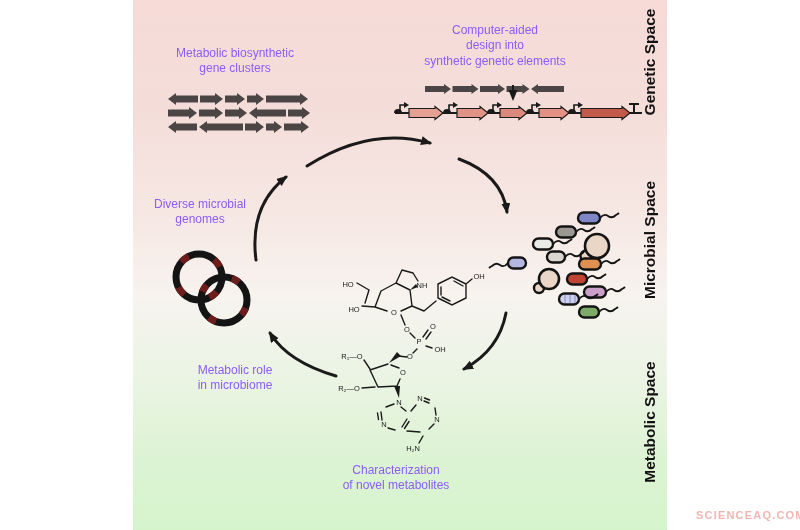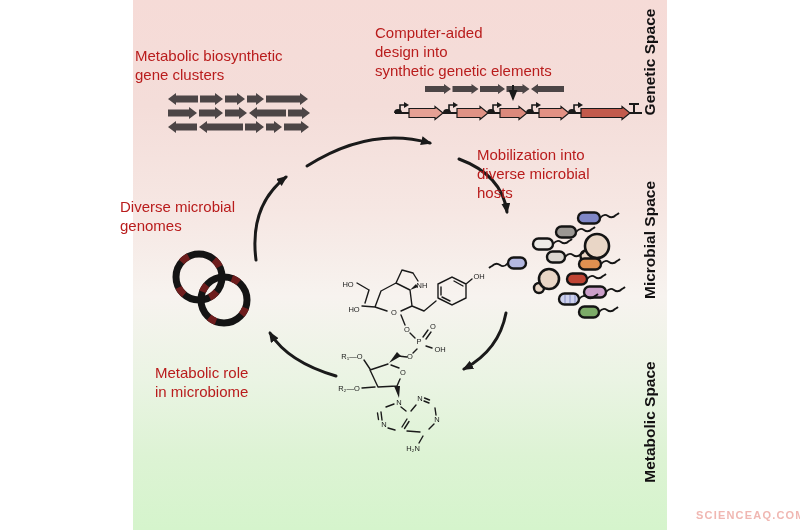--- a/index.html
+++ b/index.html
@@ -1,20 +1,20 @@
 <!DOCTYPE html>
 <html><head>
 <meta charset="utf-8">
 <style>
   html,body{margin:0;padding:0;background:#ffffff;}
   .fig{position:relative;width:800px;height:530px;font-family:"Liberation Sans",sans-serif;overflow:hidden;background:#ffffff;}
   .panel{position:absolute;left:133px;top:0;width:534px;height:530px;
     background:linear-gradient(180deg,#f6dbd7 0%,#f4ddd9 20%,#f6e7e3 40%,#f7f3ef 56%,#eaf4e3 72%,#ddf3d4 86%,#d5f4cc 100%);}
   .art{position:absolute;left:0;top:0;}
-  .lbl{position:absolute;font-size:15px;line-height:1.28;color:#b91c1c;white-space:pre-line;}
+  .lbl{position:absolute;text-align:center;font-size:12px;line-height:1.28;color:#8b5cf6;white-space:pre-line;}
   .side{position:absolute;width:160px;height:18px;text-align:center;font-weight:bold;font-size:15.5px;color:#121011;
     transform:rotate(-90deg);transform-origin:center;white-space:nowrap;}
   .wm{position:absolute;left:696px;top:509px;font-size:11px;letter-spacing:1.2px;color:#f0b7b2;font-weight:bold;}
 </style>
 </head>
 <body>
 
 <div class="fig">
 
   <div class="panel"></div>
@@ -173,27 +173,26 @@
           <text x="413" y="449" text-anchor="middle" dominant-baseline="middle" font-size="7.5" fill="#1a1a1a" font-family="&quot;Liberation Sans&quot;, sans-serif">H₂N</text>
         </g>
     </g>
   </svg>
 
   <div class="lbl" style="left:135px;top:46px;width:200px;">Metabolic biosynthetic
 gene clusters</div>
   <div class="lbl" style="left:375px;top:23px;width:240px;">Computer-aided
 design into
 synthetic genetic elements</div>
-  <div class="lbl" style="left:477px;top:145px;width:160px;">Mobilization into
-diverse microbial
-hosts</div>
   <div class="lbl" style="left:120px;top:197px;width:160px;">Diverse microbial
 genomes</div>
   <div class="lbl" style="left:155px;top:363px;width:160px;">Metabolic role
 in microbiome</div>
+  <div class="lbl" style="left:286px;top:463px;width:220px;">Characterization
+of novel metabolites</div>
 
   <div class="side" style="left:570px;top:53px;">Genetic Space</div>
   <div class="side" style="left:570px;top:231px;">Microbial Space</div>
   <div class="side" style="left:570px;top:413px;">Metabolic Space</div>
 
   <div class="wm">SCIENCEAQ.COM</div>
 
 </div>
 
 </body></html>

